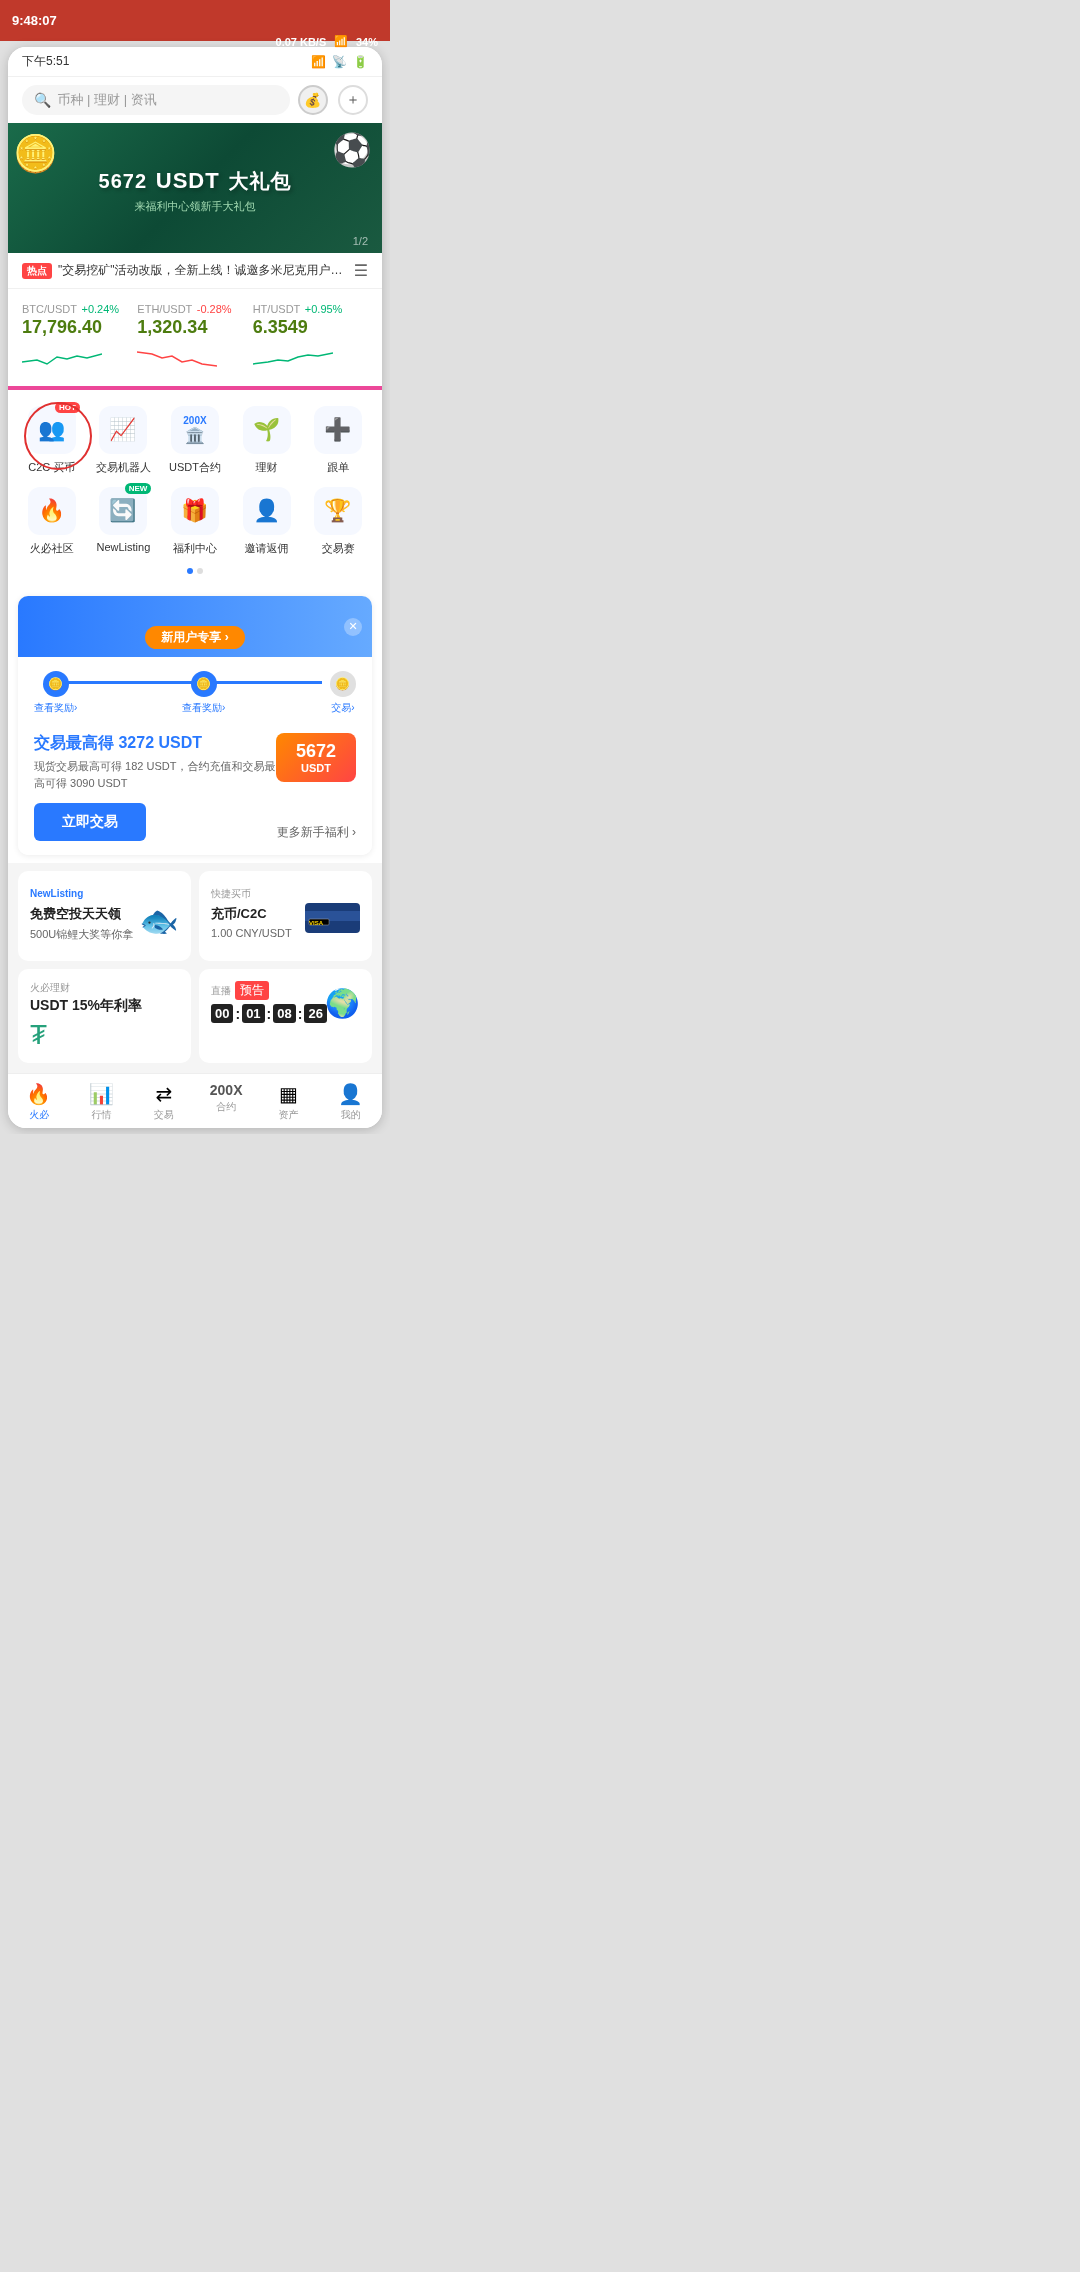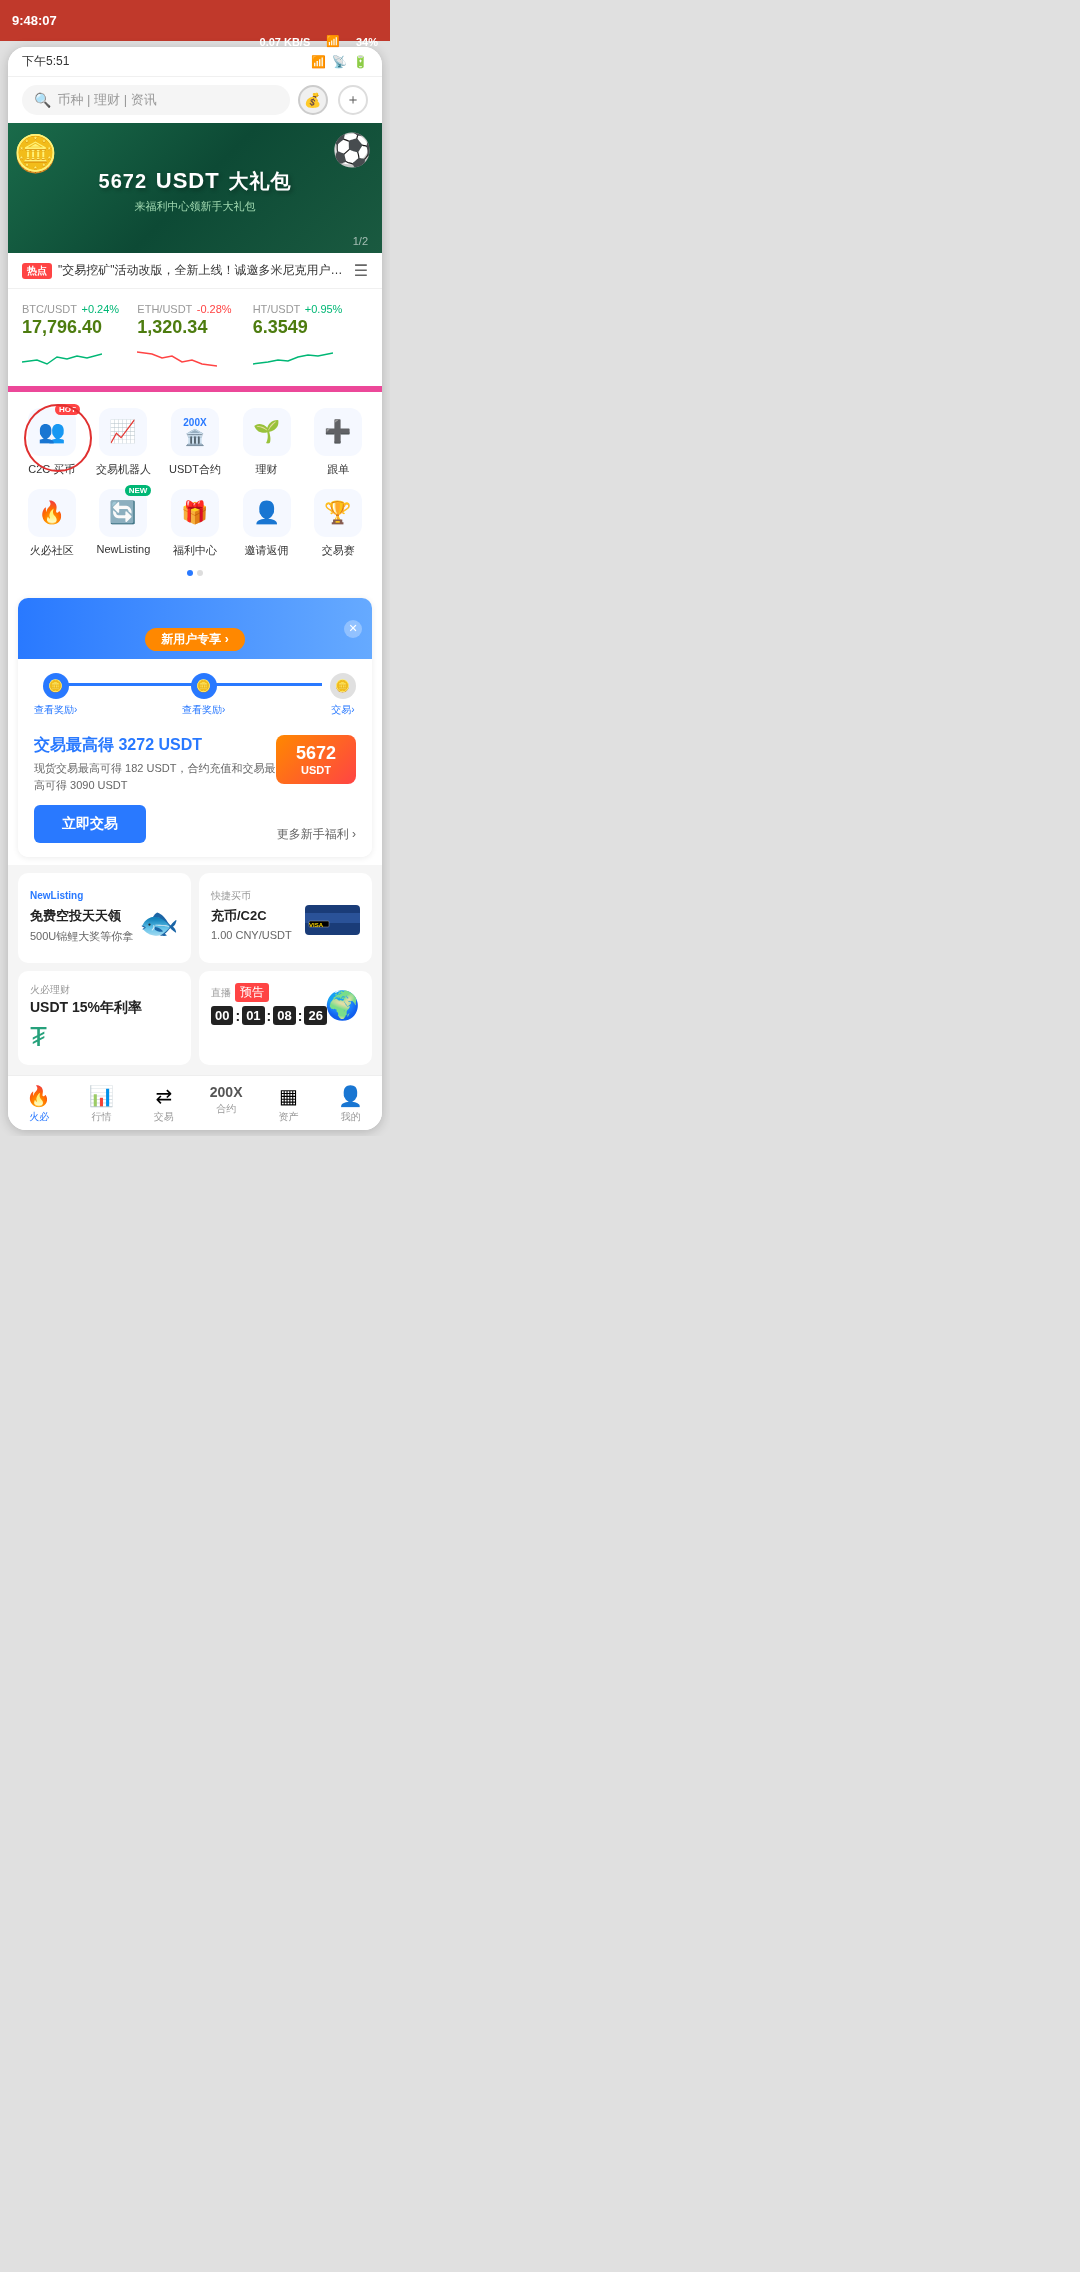--- a/index.html
+++ b/index.html
@@ -20,21 +20,21 @@
       justify-content: space-between;
       align-items: center;
       padding: 4px 12px;
       height: 41px;
       font-size: 13px;
       font-weight: 600;
     }
     .status-right {
       display: flex;
       align-items: center;
-      gap: 16px;
+      gap: 8px;
       font-size: 11px;
       margin-top: 42px;
     }
 
     
     .phone-frame {
       background: white;
       border-radius: 18px;
       margin: 6px 8px;
       overflow: hidden;
@@ -152,21 +152,21 @@
       text-overflow: ellipsis;
     }
     .menu-icon { color: #666; font-size: 16px; cursor: pointer; }
 
     
     .price-row {
       display: flex;
       padding: 10px 14px;
       background: white;
       justify-content: center;
-      border-bottom: 6px solid #ec4899;
+      border-bottom: 4px solid #ec4899;
     }
     .price-item { flex: 1; }
     .price-pair { font-size: 11px; color: #999; }
     .price-change-pos { color: #00b775; font-size: 11px; }
     .price-change-neg { color: #ff4444; font-size: 11px; }
     .price-value { font-size: 18px; font-weight: 700; color: #4d7c0f; }
     .sparkline { height: 30px; margin-top: 4px; }
 
     
     .quick-nav {

